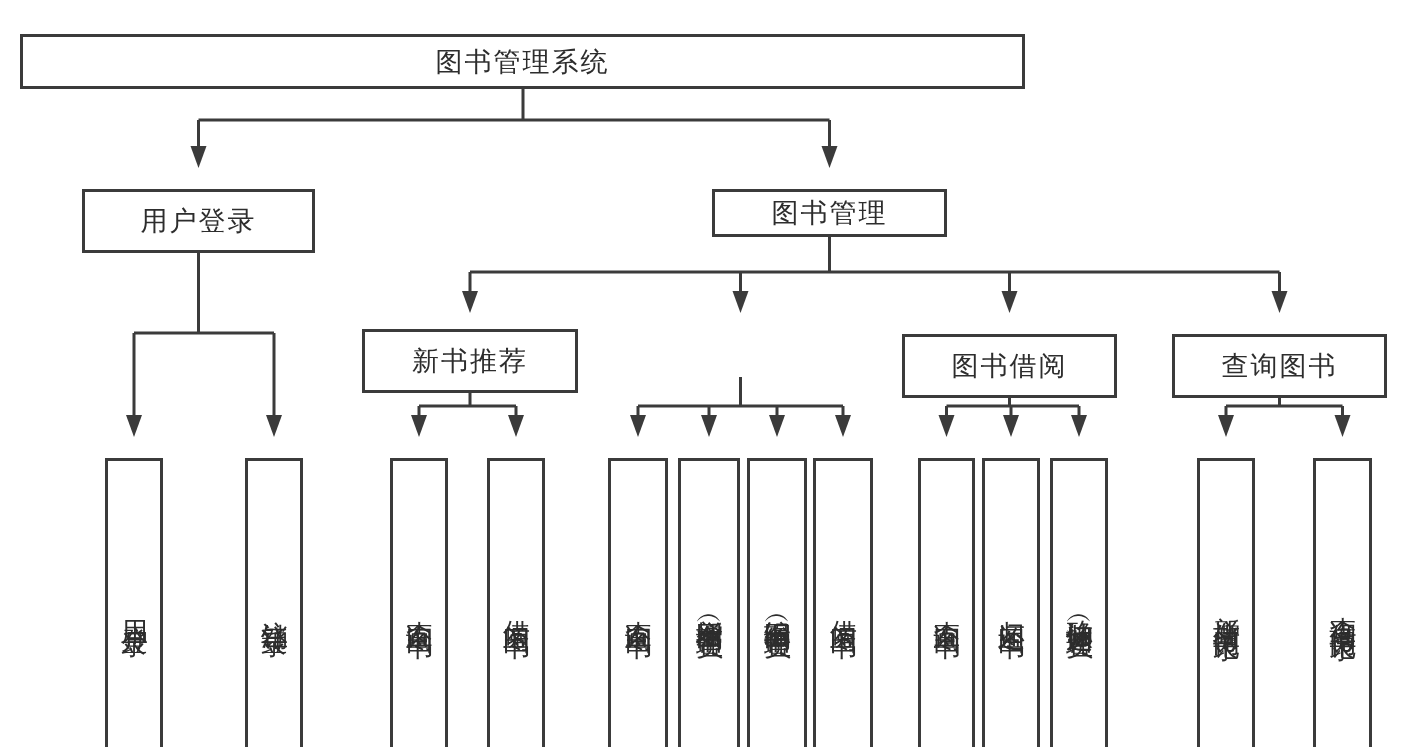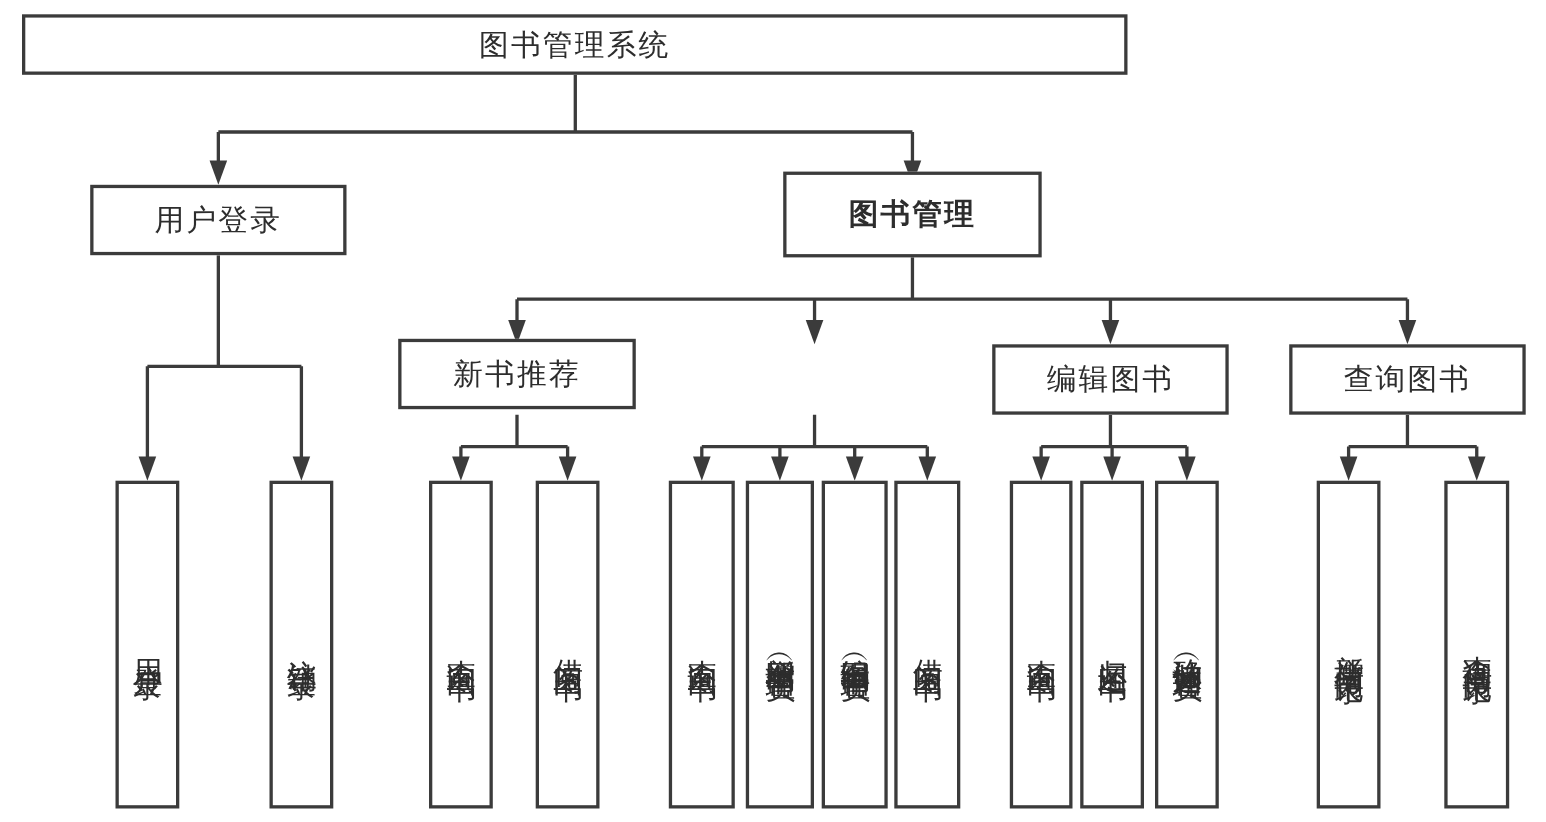--- a/index.html
+++ b/index.html
@@ -37,20 +37,21 @@
   }
 
   .node {
     position: absolute;
     border: 3px solid var(--line);
     background: var(--background);
     display: flex;
     align-items: center;
     justify-content: center;
     color: var(--text);
+    margin-top: 21px;
   }
   .hbox {
     font-size: 27px;
     letter-spacing: 2px;
     white-space: nowrap;
   }
   .vbox .vtext {
     writing-mode: vertical-rl;
     text-orientation: mixed;
     font-size: 27px;
@@ -108,24 +109,24 @@
     <polygon points="1071,415 1087,415 1079,437"></polygon>
 
     <path d="M1279.5 377 V406 M1226 406 H1342.5 M1226 406 V420 M1342.5 406 V420"></path>
     <polygon points="1218,415 1234,415 1226,437"></polygon>
     <polygon points="1334.5,415 1350.5,415 1342.5,437"></polygon>
   </svg>
 
   <div class="node hbox" style="left:20px; top:13px; width:1005px; height:55px;">图书管理系统</div>
 
   <div class="node hbox" style="left:82px; top:168px; width:233px; height:64px;">用户登录</div>
-  <div class="node hbox" style="left:712px; top:156px; width:235px; height:78px;font-weight:bold;">图书管理</div>
+  <div class="node hbox" style="left:712px; top:168px; width:235px; height:48px;">图书管理</div>
 
   <div class="node hbox" style="left:362px; top:308px; width:216px; height:64px;">新书推荐</div>
-  <div class="node hbox" style="left:902px; top:313px; width:215px; height:64px;">编辑图书</div>
+  <div class="node hbox" style="left:902px; top:313px; width:215px; height:64px;">图书借阅</div>
   <div class="node hbox" style="left:1172px; top:313px; width:215px; height:64px;">查询图书</div>
 
   <div class="node vbox" style="left:105px; top:437px; width:58px; height:298px;">
     <span class="vtext">用户登录</span>
   </div>
   <div class="node vbox" style="left:245px; top:437px; width:58px; height:298px;">
     <span class="vtext">注销登录</span>
   </div>
 
   <div class="node vbox" style="left:390px; top:437px; width:58px; height:298px;">

